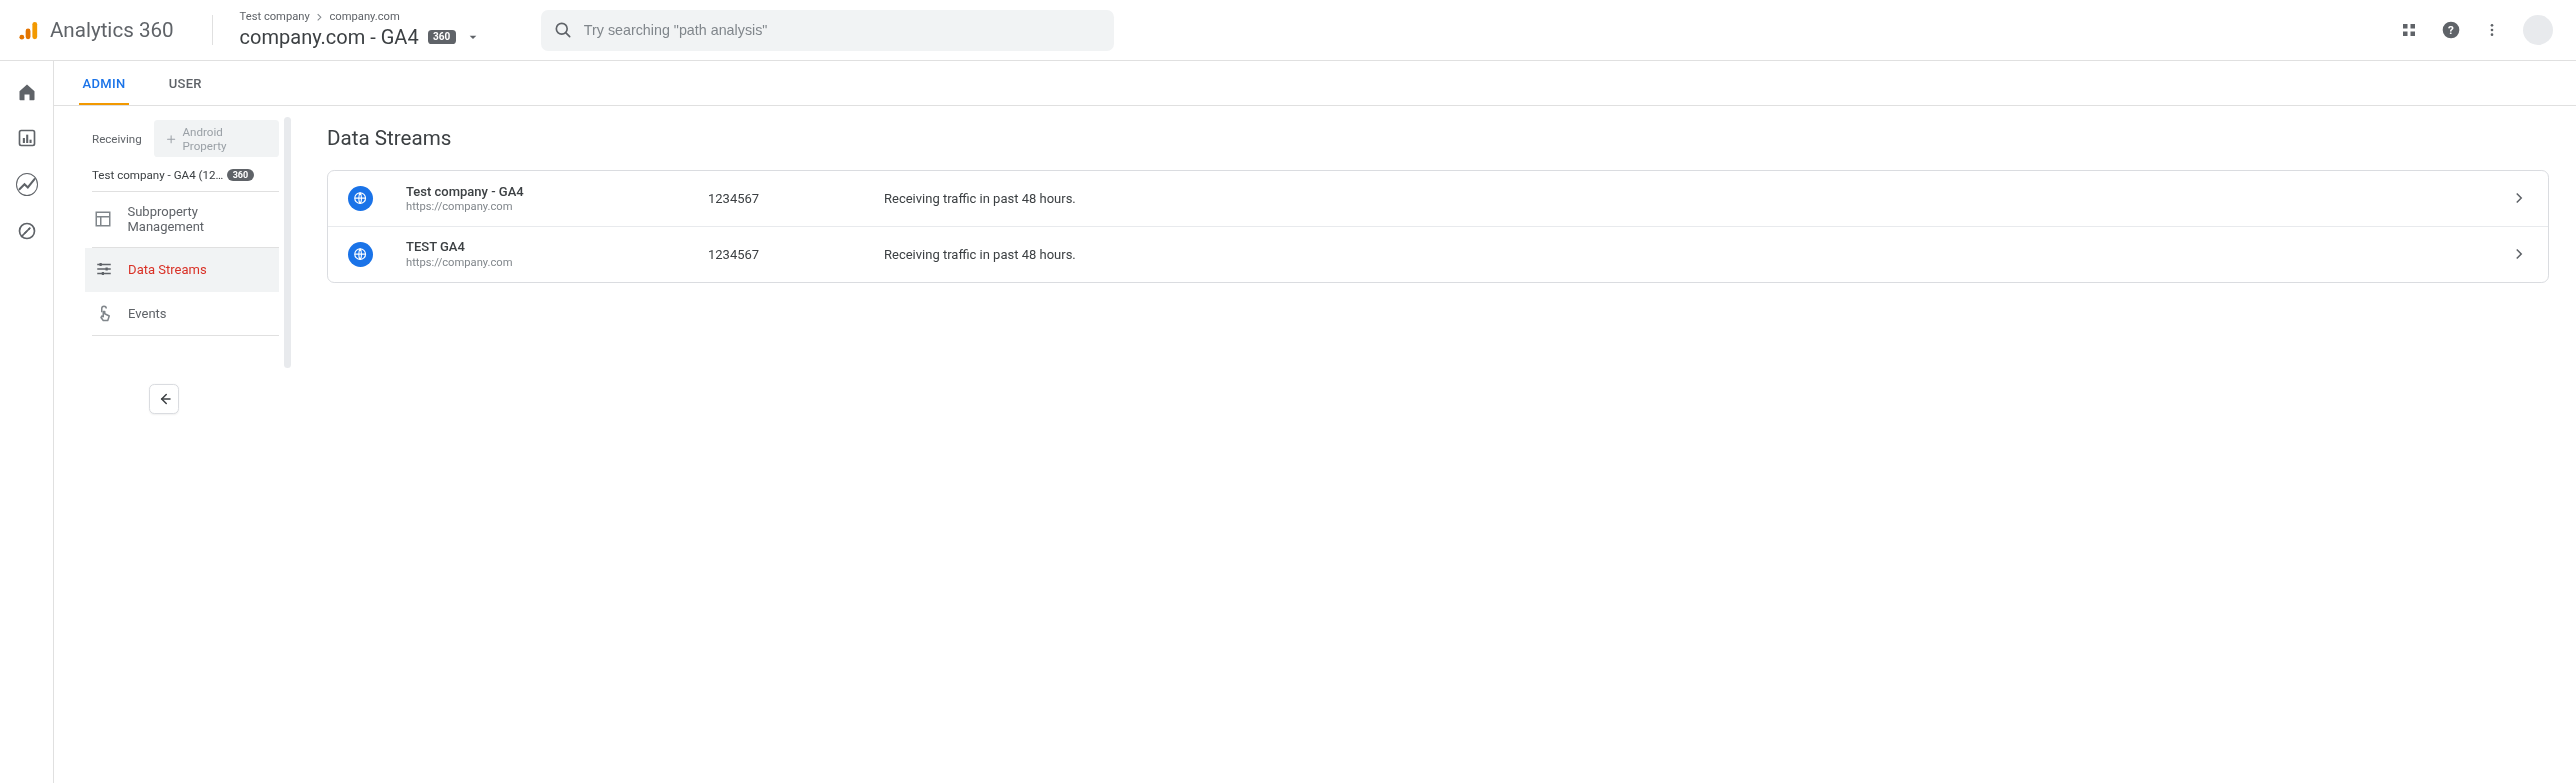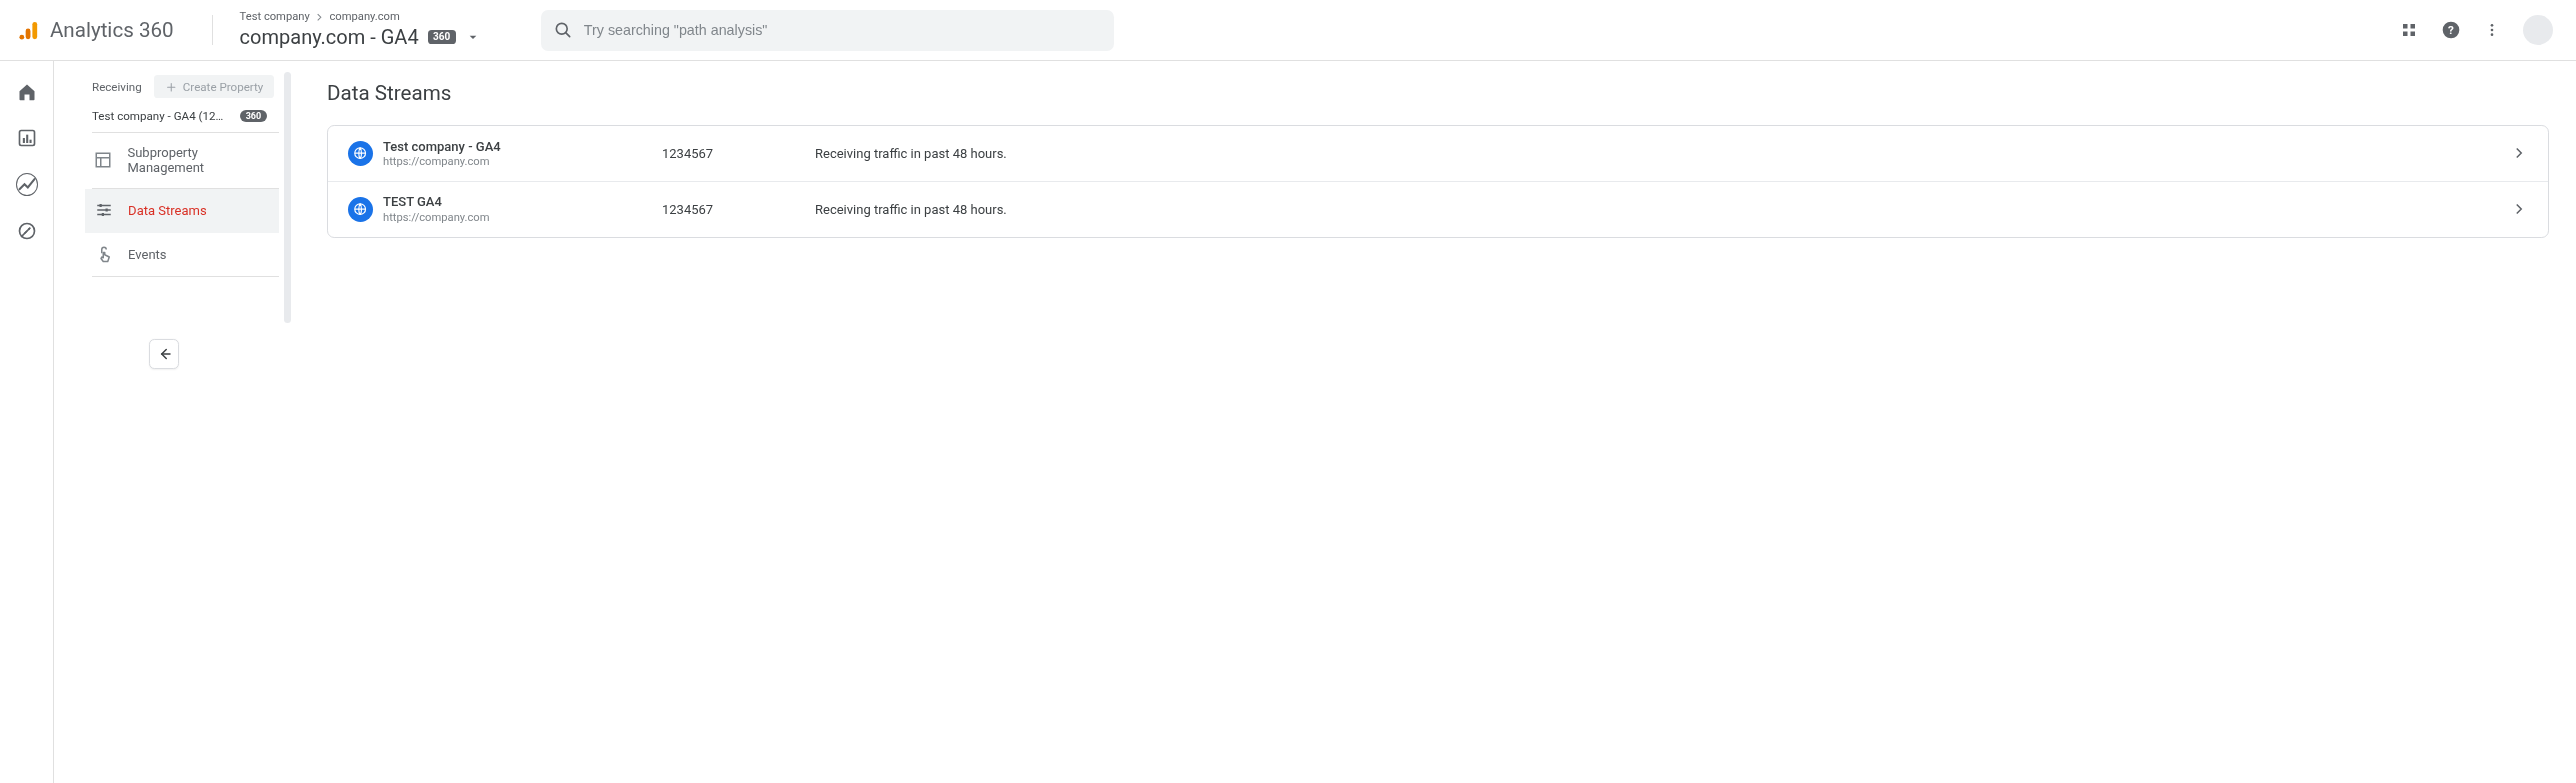--- a/index.html
+++ b/index.html
@@ -116,21 +116,21 @@
   .prop-row {
     display:flex; align-items:center; gap:12.5px; margin-bottom:10.7px;
   }
   .prop-label { font-size:11.6px; color:#5f6368; }
   .create-btn {
     display:flex; align-items:center; gap:5.4px;
     background:#f1f3f4; color:#9aa0a6;
     font-size:11.6px; padding:4.5px 10.7px; border-radius:3.6px;
   }
   .selected-prop {
-    display:flex; align-items:center; gap:17px; font-size:11.6px; color:#3c4043;
+    display:flex; align-items:center; gap:4px; font-size:11.6px; color:#3c4043;
     margin-bottom:9px;
   }
   .mini360 {
     background:#5f6368; color:#fff; font-size:9px; font-weight:700;
     padding:0.9px 5.4px; border-radius:7.2px;
   }
   .settings-list { border-top:0.9px solid #e0e0e0; }
   .settings-item {
     display:flex; align-items:center; gap:14.3px;
     padding:12.5px 5.4px 12.5px 1.8px; border-bottom:0.9px solid #e0e0e0;
@@ -175,21 +175,21 @@
   .card-tabs-spacer{flex:1;}
   .addstream {
     display:flex; align-items:center; gap:9px;
     background:#f1f3f4; color:#9aa0a6; font-size:12.5px;
     padding:7.2px 12.5px; border-radius:3.6px;
     margin:10.7px 0;
   }
 
   .stream-row {
     display:flex; align-items:center; padding:12.5px 20px;
-    border-top:0.9px solid #e8eaed; gap:10px; cursor:pointer;
+    border-top:0.9px solid #e8eaed; gap:33px; cursor:pointer;
   }
   .stream-row:first-of-type{ border-top:none;}
   .globe {
     width:25px; height:25px; border-radius:50%; background:#1a73e8;
     display:flex; align-items:center; justify-content:center; flex:0 0 25px;
     color:#fff;
   }
   .stream-info { flex: 0 0 269px; display:flex; flex-direction:column; }
   .stream-name { font-size:13px; color:#3c4043; font-weight:500;}
   .stream-url  { font-size:11.2px; color:#80868b; margin-top:1.8px;}
@@ -300,20 +300,24 @@
         <path d="M14 6 l-8 8" fill="none"></path>
         <path d="M12 3 a9 9 0 0 1 0 18" fill="none"></path>
         <path d="M9 15l7-7" stroke="#5f6368" stroke-width="2"></path>
         <polygon points="16,8 13,9 15,11" fill="#5f6368"></polygon>
       </svg>
     </span>
   </div>
 
   <div class="content">
 
+    <div class="tabstrip">
+      <div class="tab active">ADMIN</div>
+      <div class="tab">USER</div>
+    </div>
 
     <div class="content-body">
 
       <div class="back-fab">
         <svg width="18" height="18" viewBox="0 0 24 24">
           <path d="M15 6l-6 6 6 6" fill="none" stroke="#3c4043" stroke-width="2" stroke-linecap="round"></path>
           <path d="M9 12h11" stroke="none"></path>
           <path d="M4 12h0" stroke="none"></path>
           <path d="M20 12H9" fill="none" stroke="#3c4043" stroke-width="2" stroke-linecap="round"></path>
         </svg>
@@ -322,21 +326,21 @@
       <div class="settings-col">
         <div class="settings-inner">
           <div class="settings-track"></div>
 
           <div class="prop-row">
             <span class="prop-label">Receiving</span>
             <span class="create-btn">
               <svg width="12.5" height="12.5" viewBox="0 0 24 24">
                 <path d="M12 5v14M5 12h14" stroke="#9aa0a6" stroke-width="2" stroke-linecap="round"></path>
               </svg>
-              <span>Create Property</span>
+              <span>Android Property</span>
             </span>
           </div>
 
           <div class="selected-prop">
             <span>Test company - GA4 (12…</span>
             <span class="mini360">360</span>
           </div>
 
           <div class="settings-list" id="settings-list">
               <div class="settings-item">

